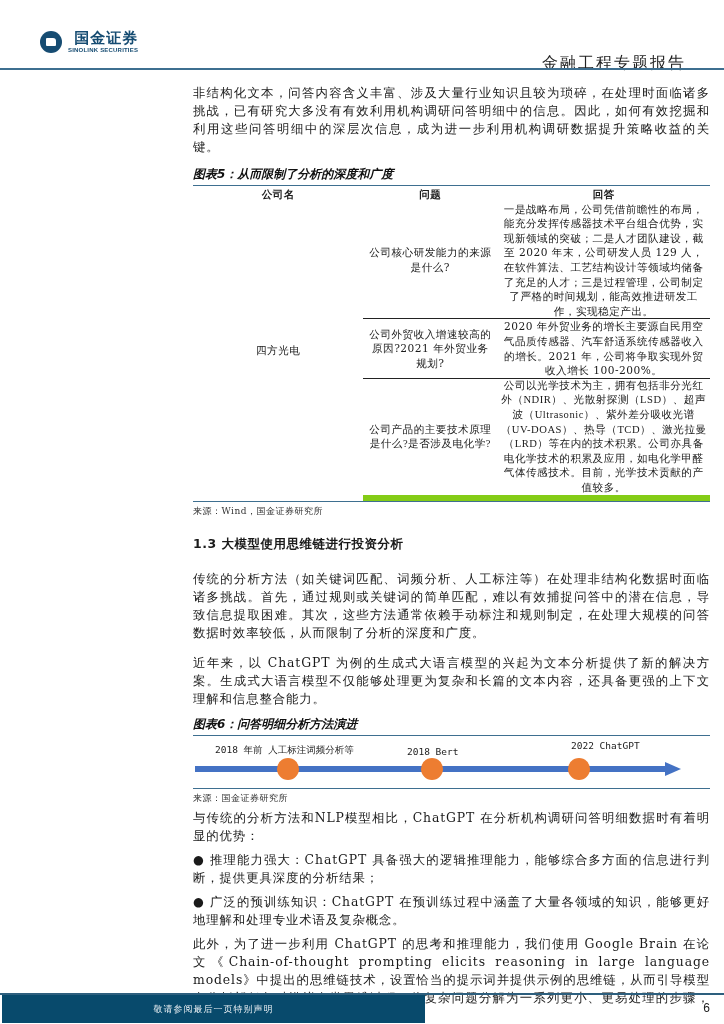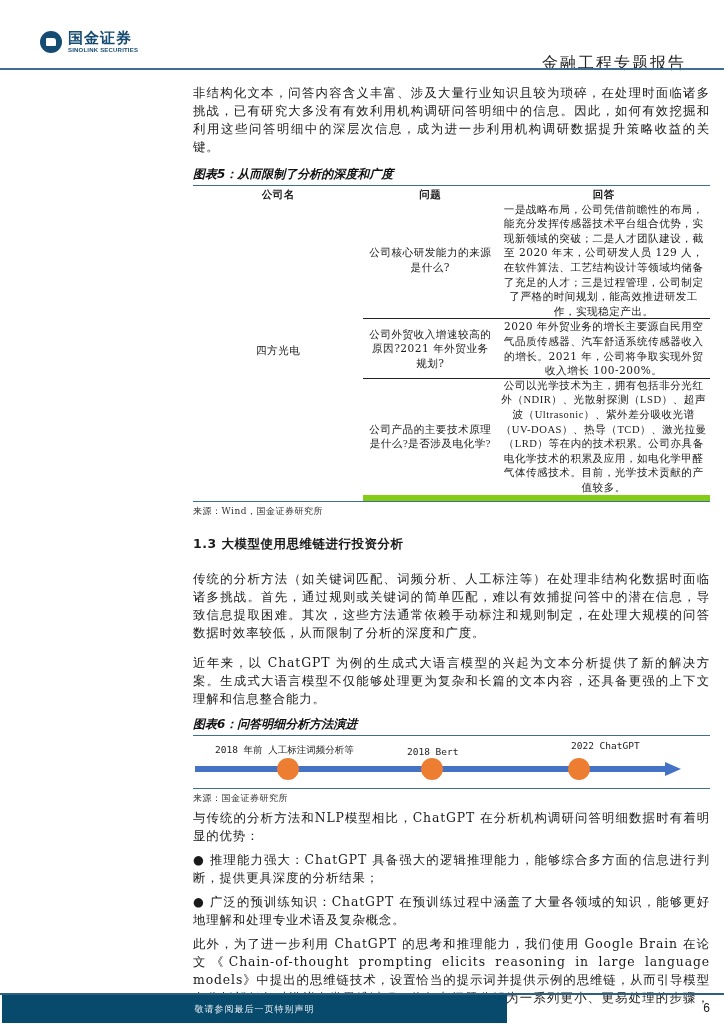--- a/index.html
+++ b/index.html
@@ -1,18 +1,18 @@
 <!DOCTYPE html>
 <html><head>
 <meta charset="utf-8">
 <style>
   html, body { margin:0; padding:0; background:#ffffff; }
   body { width:724px; height:1024px; position:relative; overflow:hidden;
          font-family:"DejaVu Serif","Liberation Serif",serif; color:#1a1a1a; }
-  .logo { position:absolute; left:40px; top:30px; display:flex; align-items:center; }
+  .logo { position:absolute; left:40px; top:30px; display:flex; align-items:center;text-align:right; }
   .logo-mark { width:22px; height:22px; border-radius:50%; background:#164c72; position:relative; }
   .logo-mark::after { content:""; position:absolute; left:6px; top:7px; width:10px; height:8px; background:#fff; border-radius:1px 3px 1px 1px; }
   .logo-text { margin-left:6px; color:#164c72; }
   .logo-cn { font-family:"DejaVu Sans","Liberation Sans",sans-serif; font-weight:bold; font-size:15px; letter-spacing:1px; line-height:16px; }
   .logo-en { font-family:"Liberation Sans","DejaVu Sans",sans-serif; font-weight:bold; font-size:6px; letter-spacing:0.2px; line-height:8px; }
   .header-title { position:absolute; right:38px; top:53px; font-size:16px; letter-spacing:2px; color:#222; }
   .header-rule { position:absolute; left:0; right:0; top:68px; height:2px; background:#3e6f90; }
 
   .content { position:absolute; left:193px; width:517px; top:84px; }
   p.body { margin:0; font-size:12.4px; line-height:18px; letter-spacing:0.9px; text-align:justify; }
@@ -35,21 +35,21 @@
   .section-heading { font-family:"DejaVu Sans","Liberation Sans",sans-serif; font-weight:bold; font-size:12.5px; margin-top:18px; margin-bottom:17px; letter-spacing:0.5px; }
 
   .timeline { position:relative; height:44px; }
   .tl-line { position:absolute; left:2px; width:472px; top:30px; height:6px; background:#4472c4; }
   .tl-arrow { position:absolute; left:472px; top:26px; width:0; height:0;
               border-top:7px solid transparent; border-bottom:7px solid transparent; border-left:16px solid #4472c4; }
   .tl-dot { position:absolute; top:22px; width:22px; height:22px; border-radius:50%; background:#ed7d31; }
   .tl-label { position:absolute; font-family:"DejaVu Sans Mono","Liberation Mono",monospace; font-size:9.5px; color:#222; white-space:nowrap; }
 
   .footer { position:absolute; left:0; right:0; top:995px; height:28px; }
-  .footer-bar { position:absolute; left:2px; width:505px; top:0; height:28px; background:#084a6c; color:#e8eef2;
+  .footer-bar { position:absolute; left:2px; width:423px; top:0; height:28px; background:#084a6c; color:#e8eef2;
                 font-size:9px; text-align:center; line-height:28px; letter-spacing:1px; }
   .footer-page { position:absolute; right:14px; top:6px; font-family:"Liberation Sans","DejaVu Sans",sans-serif; font-size:12px; color:#222; }
   .footer-top { position:absolute; left:0; right:0; top:-2px; height:2px; background:#2d5f7e; }
 </style>
 </head>
 <body>
 
 <div class="logo">
   <div class="logo-mark"></div>
   <div class="logo-text">

